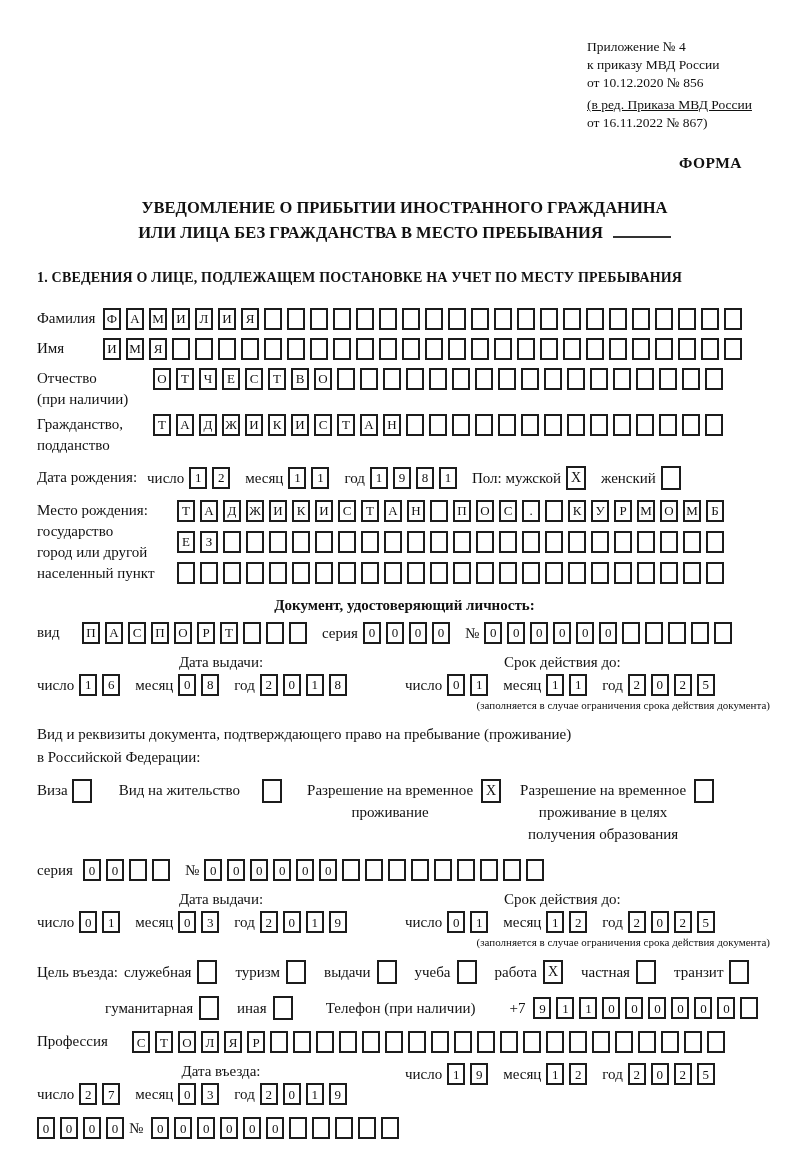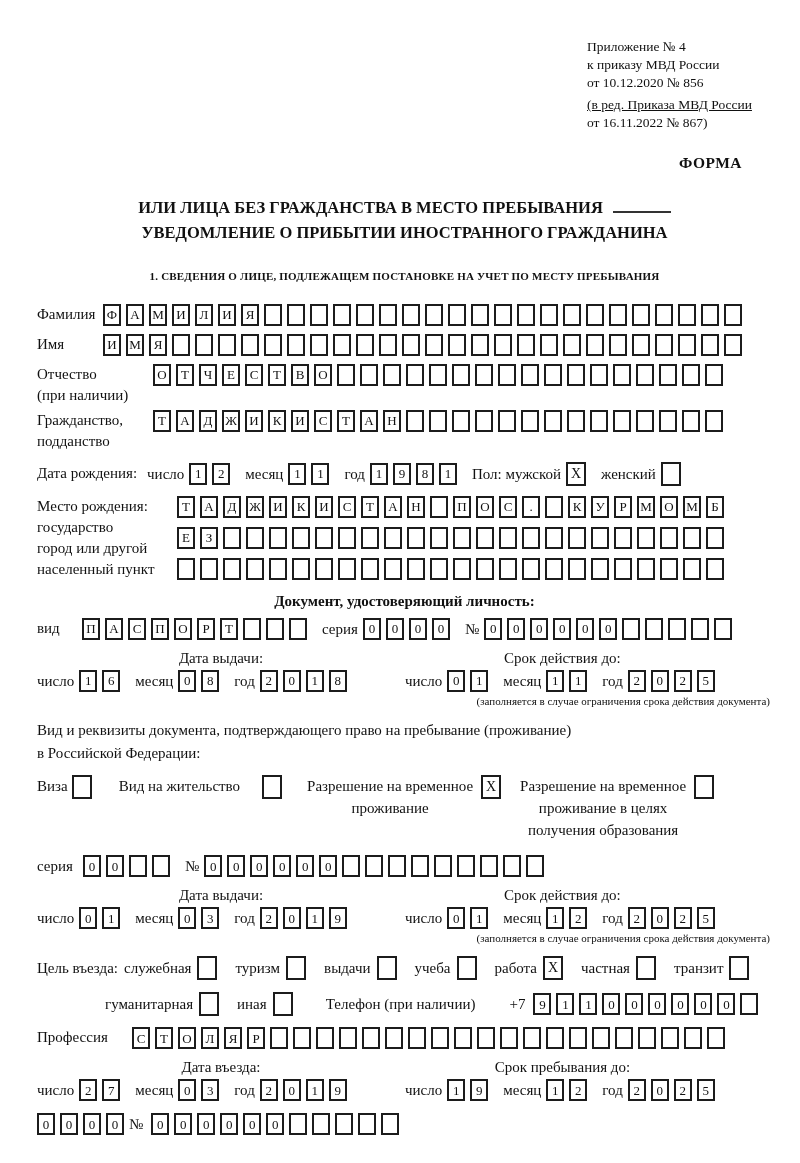--- a/index.html
+++ b/index.html
@@ -13,21 +13,21 @@
     font-family:"Liberation Serif","DejaVu Serif",serif;
     font-size:15px;
     overflow:hidden;
   }
   
   .header-note{margin-left:550px;font-size:13.5px;line-height:1.32;}
   .header-note .amend{margin-top:5px;text-decoration:underline;}
   .forma{margin-top:22px;font-weight:bold;text-align:right;padding-right:30px;font-size:15.5px;letter-spacing:0.5px;}
   .title{margin-top:24px;text-align:center;font-weight:bold;font-size:16.5px;line-height:1.5;}
   .blank-line{display:inline-block;width:58px;border-bottom:2px solid #333;height:14px;margin-left:10px;}
-  .sec{margin-top:24px;text-align:center;font-weight:bold;font-size:11px;letter-spacing:0.2px;}
+  .sec{margin-top:24px;font-weight:bold;font-size:14px;letter-spacing:0.2px;}
 
   
   .row{display:flex;align-items:flex-start;margin-top:8px;}
   .row.first{margin-top:22px;}
   .lbl{flex:none;line-height:21px;}
   .lbl .l2{line-height:21px;}
   .w66{width:66px;}
   .w116{width:116px;}
   .w140{width:140px;}
   .w95{width:95px;}
@@ -75,24 +75,24 @@
     <div>Приложение № 4</div>
     <div>к приказу МВД России</div>
     <div>от 10.12.2020 № 856</div>
     <div class="amend">(в ред. Приказа МВД России</div>
     <div>от 16.11.2022 № 867)</div>
   </div>
 
   <div class="forma">ФОРМА</div>
 
   <div class="title">
+    <div>УВЕДОМЛЕНИЕ О ПРИБЫТИИ ИНОСТРАННОГО ГРАЖДАНИНА</div>
     <div>
       <span>ИЛИ ЛИЦА БЕЗ ГРАЖДАНСТВА В МЕСТО ПРЕБЫВАНИЯ</span><span class="blank-line"></span>
     </div>
-    <div>УВЕДОМЛЕНИЕ О ПРИБЫТИИ ИНОСТРАННОГО ГРАЖДАНИНА</div>
   </div>
 
   <div class="sec">1. СВЕДЕНИЯ О ЛИЦЕ, ПОДЛЕЖАЩЕМ ПОСТАНОВКЕ НА УЧЕТ ПО МЕСТУ ПРЕБЫВАНИЯ</div>
 
   <div class="row first">
     <div class="lbl w66">Фамилия</div>
     <span class="cells">
         <span class="cell">Ф</span>
         <span class="cell">А</span>
         <span class="cell">М</span>
@@ -659,21 +659,20 @@
         <span class="word">год</span>
         <span class="cells">
             <span class="cell">2</span>
             <span class="cell">0</span>
             <span class="cell">1</span>
             <span class="cell">9</span>
           </span>
       </div>
     </div>
     <div class="date-col">
-      <div class="date-title">Срок пребывания до:</div>
       <div class="date-fields">
         <span class="word nogap">число</span>
         <span class="cells">
             <span class="cell">1</span>
             <span class="cell">9</span>
           </span>
         <span class="word">месяц</span>
         <span class="cells">
             <span class="cell">1</span>
             <span class="cell">2</span>

